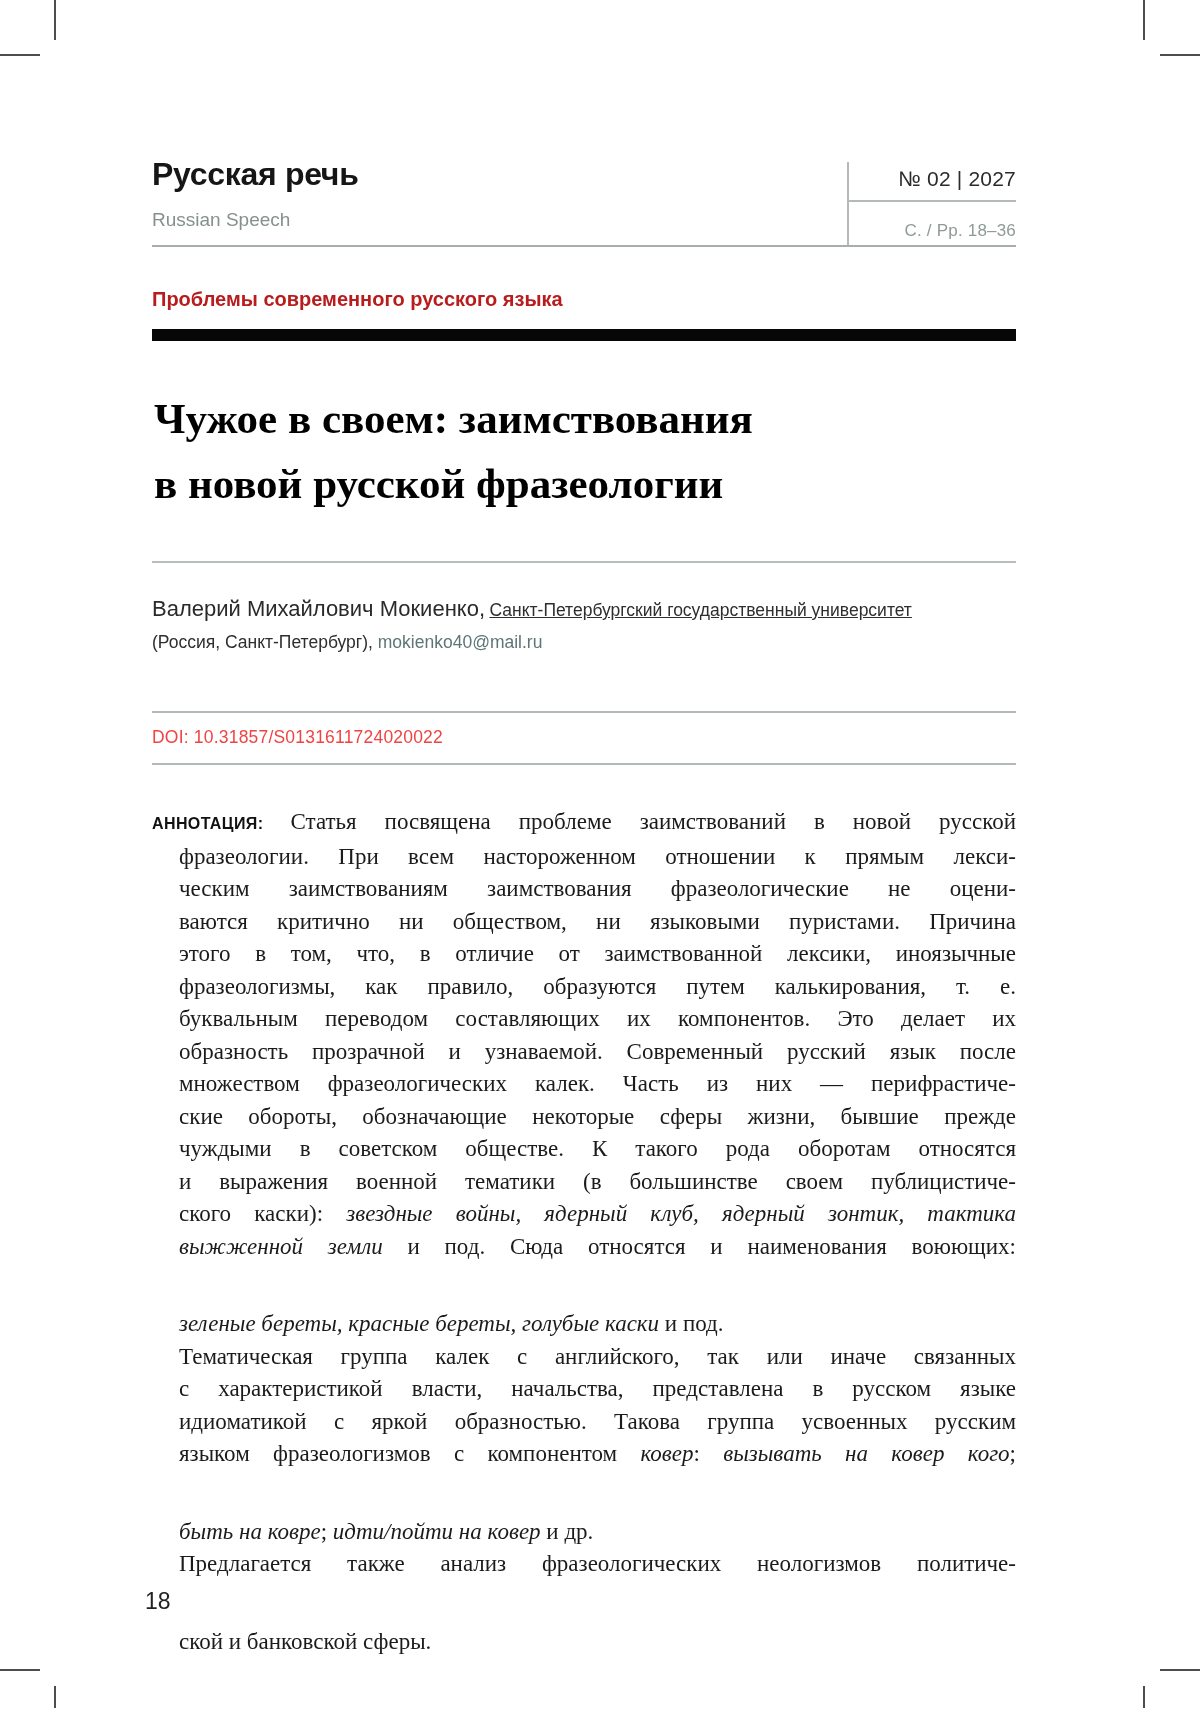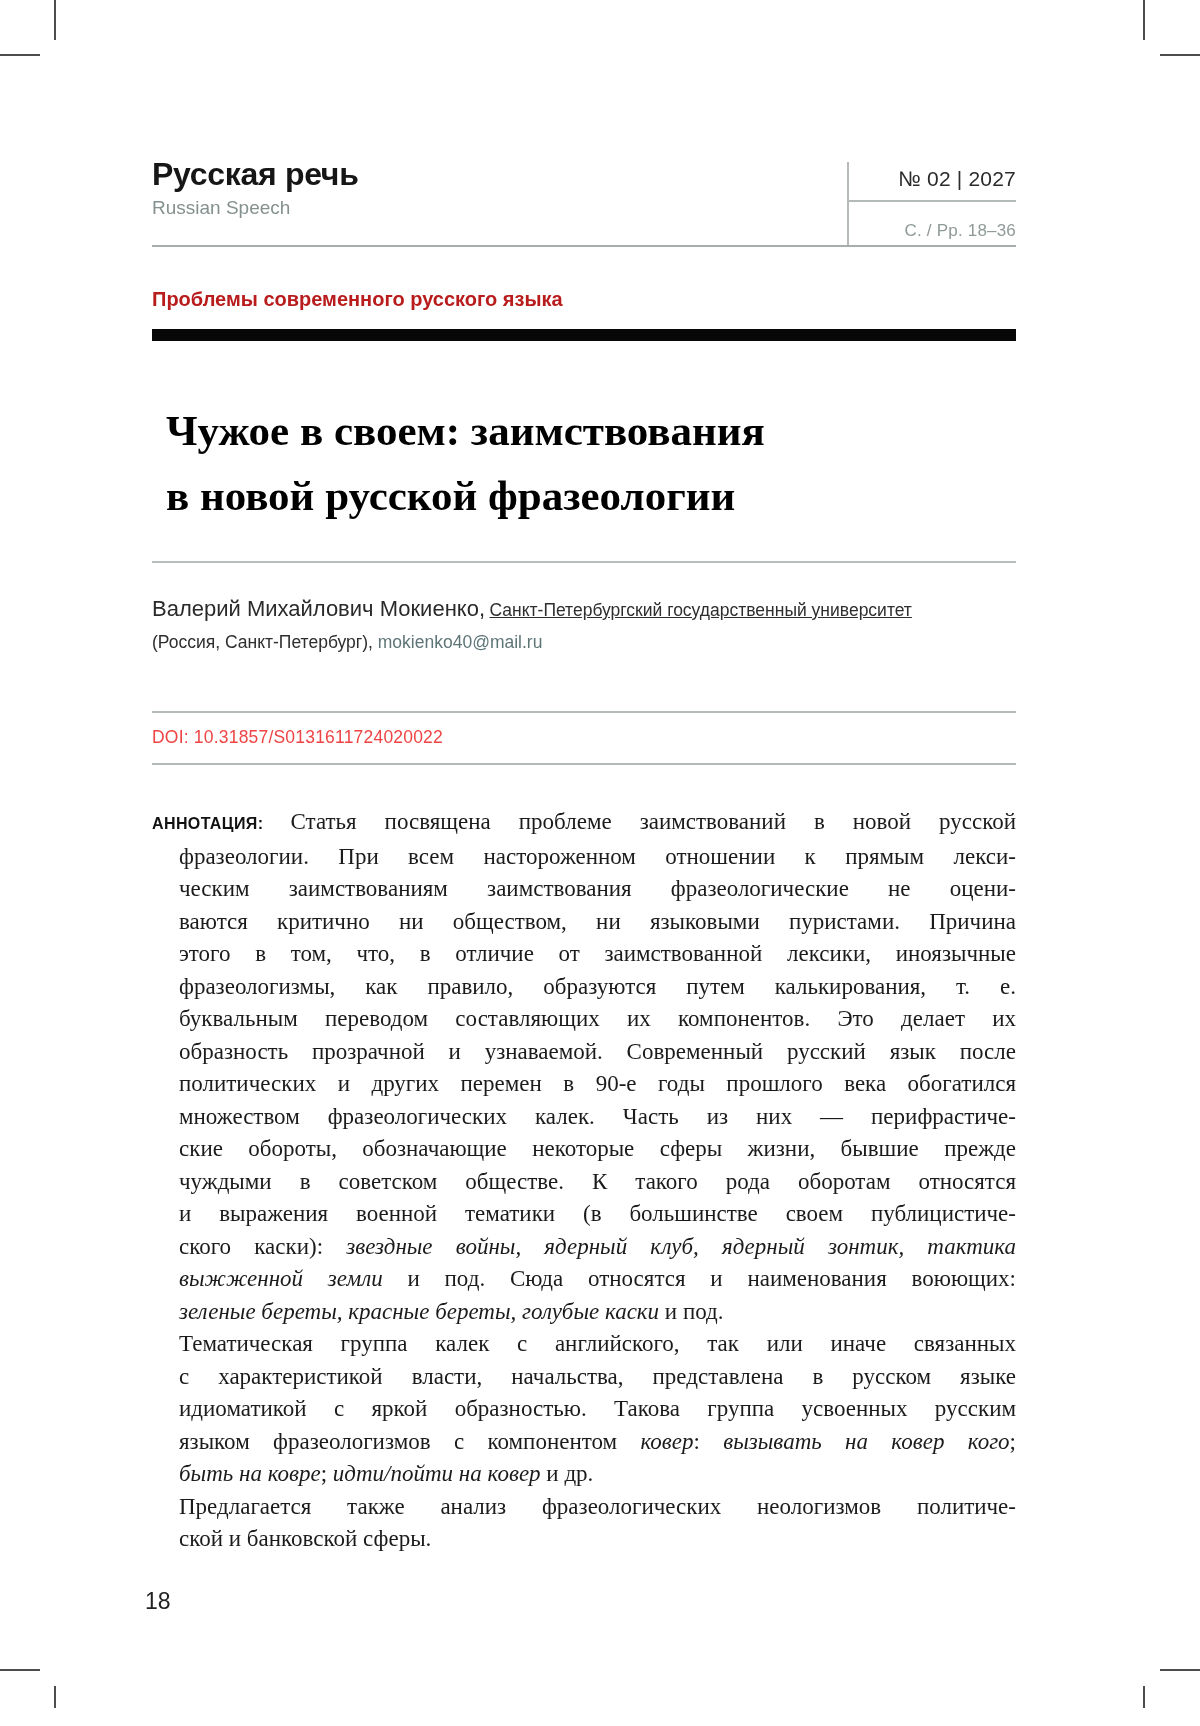--- a/index.html
+++ b/index.html
@@ -4,21 +4,21 @@
 <style>
   html,body{margin:0;padding:0;background:#ffffff;}
   .sheet{
     position:relative;width:1200px;height:1708px;background:#fff;
     font-family:"Liberation Sans","DejaVu Sans",sans-serif;color:#1f1f1f;overflow:hidden;
   }
   .crop{position:absolute;background:#4d4d4d;}
 
   
   .journal-title{position:absolute;left:152px;top:156px;font-size:32px;font-weight:700;color:#161616;line-height:36px;letter-spacing:-0.3px;}
-  .journal-subtitle{position:absolute;left:152px;top:197px;font-size:19px;font-weight:400;color:#84918f;}
+  .journal-subtitle{position:absolute;left:152px;top:209px;font-size:19px;font-weight:400;color:#84918f;}
   .issue-box{position:absolute;left:847px;top:162px;width:169px;height:84px;border-left:2px solid #b3bab8;box-sizing:border-box;}
   .issue-no{height:40px;box-sizing:border-box;border-bottom:2px solid #b3bab8;text-align:right;font-size:21px;color:#2b2b2b;line-height:34px;letter-spacing:0.2px;}
   .issue-pages{height:44px;text-align:right;font-size:17px;color:#8e9a98;line-height:58px;letter-spacing:0.2px;}
   .header-rule{position:absolute;left:152px;top:245px;width:864px;height:2px;background:#a7aeac;}
 
   .section-label{position:absolute;left:152px;top:288px;font-size:20px;font-weight:700;color:#b91c1c;}
   .black-bar{position:absolute;left:152px;top:329px;width:864px;height:12px;background:#070707;}
 
   .article-title{
     position:absolute;left:150px;top:382px;width:880px;
@@ -37,21 +37,21 @@
     position:absolute;left:152px;top:711px;width:864px;box-sizing:border-box;
     border-top:2px solid #b4bab8;border-bottom:2px solid #b4bab8;
     padding:14px 0 15px 0;font-size:17.5px;color:#ef4444;letter-spacing:0.2px;
   }
 
   .abstract{
     position:absolute;left:152px;top:806px;width:864px;box-sizing:border-box;padding-left:27px;
     font-family:"Liberation Serif","DejaVu Serif",serif;font-size:23px;line-height:32.5px;color:#1b1b1b;
   }
   .abs-line{text-align:justify;text-align-last:justify;}
-  .abs-line.no-just{text-align:center;text-align-last:left;}
+  .abs-line.no-just{text-align:center;text-align-last:left;margin-top:45px;}
   .abs-line.first{margin-left:-27px;}
   .abs-line .it{font-style:italic;}
   .abs-label{
     font-family:"Liberation Sans","DejaVu Sans",sans-serif;font-weight:700;
     font-size:16px;letter-spacing:0.4px;color:#111;
   }
 
   .page-number{position:absolute;left:145px;top:1588px;font-size:23px;color:#222;}
 </style>
 </head>
@@ -73,21 +73,21 @@
 
   <div class="issue-box">
     <div class="issue-no">№ 02 | 2027</div>
     <div class="issue-pages">С. / Pp. 18–36</div>
   </div>
   <div class="header-rule"></div>
 
   <div class="section-label">Проблемы современного русского языка</div>
   <div class="black-bar"></div>
 
-  <h1 class="article-title" style="margin:16px">
+  <h1 class="article-title" style="margin:4px">
     <div>Чужое в своем: заимствования</div>
     <div>в новой русской фразеологии</div>
   </h1>
   <div class="title-rule"></div>
 
   <div class="author-line1">
     <span class="author-name">Валерий Михайлович Мокиенко,</span>
     <span class="author-affil">Санкт-Петербургский государственный университет</span>
   </div>
   <div class="author-line2">
@@ -101,21 +101,20 @@
 
   <div class="abstract">
       <div class="abs-line first"><span class="abs-label">АННОТАЦИЯ: </span><span>Статья посвящена проблеме заимствований в новой русской</span></div>
       <div class="abs-line"><span>фразеологии. При всем настороженном отношении к прямым лекси-</span></div>
       <div class="abs-line"><span>ческим заимствованиям заимствования фразеологические не оцени-</span></div>
       <div class="abs-line"><span>ваются критично ни обществом, ни языковыми пуристами. Причина</span></div>
       <div class="abs-line"><span>этого в том, что, в отличие от заимствованной лексики, иноязычные</span></div>
       <div class="abs-line"><span>фразеологизмы, как правило, образуются путем калькирования, т. е.</span></div>
       <div class="abs-line"><span>буквальным переводом составляющих их компонентов. Это делает их</span></div>
       <div class="abs-line"><span>образность прозрачной и узнаваемой. Современный русский язык после</span></div>
-      <div class="abs-line"><span>политических и других перемен в 90-е годы прошлого века обогатился</span></div>
       <div class="abs-line"><span>множеством фразеологических калек. Часть из них — перифрастиче-</span></div>
       <div class="abs-line"><span>ские обороты, обозначающие некоторые сферы жизни, бывшие прежде</span></div>
       <div class="abs-line"><span>чуждыми в советском обществе. К такого рода оборотам относятся</span></div>
       <div class="abs-line"><span>и выражения военной тематики (в большинстве своем публицистиче-</span></div>
       <div class="abs-line"><span>ского каски): </span><span class="it">звездные войны, ядерный клуб, ядерный зонтик, тактика</span></div>
       <div class="abs-line"><span class="it">выжженной земли</span><span> и под. Сюда относятся и наименования воюющих:</span></div>
       <div class="abs-line no-just"><span class="it">зеленые береты, красные береты, голубые каски</span><span> и под.</span></div>
       <div class="abs-line"><span>Тематическая группа калек с английского, так или иначе связанных</span></div>
       <div class="abs-line"><span>с характеристикой власти, начальства, представлена в русском языке</span></div>
       <div class="abs-line"><span>идиоматикой с яркой образностью. Такова группа усвоенных русским</span></div>

